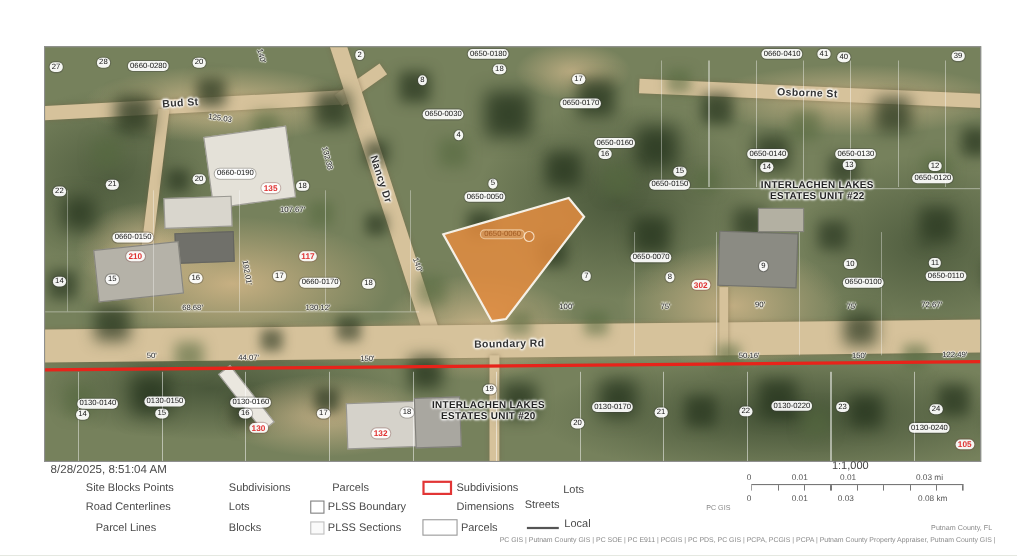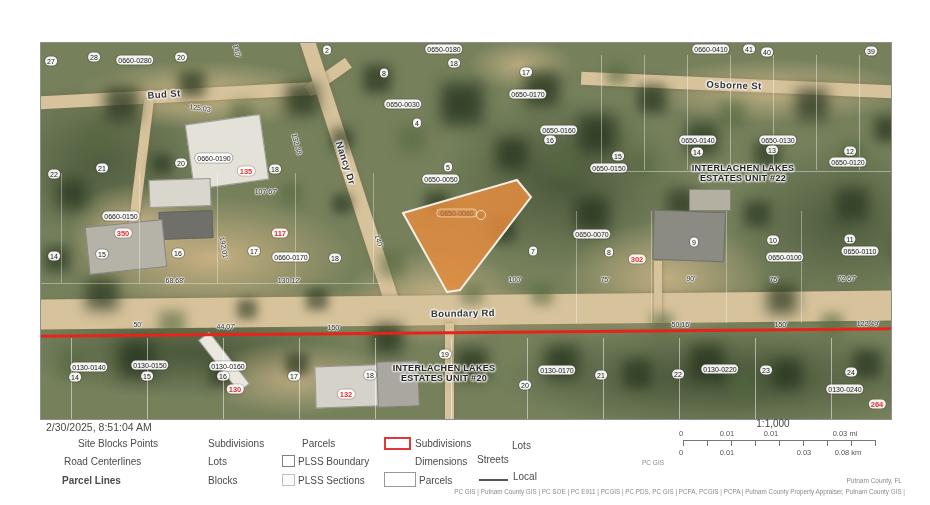--- a/index.html
+++ b/index.html
@@ -212,26 +212,26 @@
       <div class="lbl pill" style="left: 404px; top: 311px; transform: translate(-50%, -50%);">19</div>
       <div class="lbl pill" style="left: 484px; top: 342px; transform: translate(-50%, -50%);">20</div>
       <div class="lbl pill" style="left: 516px; top: 327px; transform: translate(-50%, -50%);">0130-0170</div>
       <div class="lbl pill" style="left: 560px; top: 332px; transform: translate(-50%, -50%);">21</div>
       <div class="lbl pill" style="left: 637px; top: 331px; transform: translate(-50%, -50%);">22</div>
       <div class="lbl pill" style="left: 679px; top: 326px; transform: translate(-50%, -50%);">0130-0220</div>
       <div class="lbl pill" style="left: 725px; top: 327px; transform: translate(-50%, -50%);">23</div>
       <div class="lbl pill" style="left: 810px; top: 329px; transform: translate(-50%, -50%);">24</div>
       <div class="lbl pill" style="left: 804px; top: 346px; transform: translate(-50%, -50%);">0130-0240</div>
       <div class="lbl redpt" style="left: 205px; top: 128px; transform: translate(-50%, -50%);">135</div>
-      <div class="lbl redpt" style="left: 82px; top: 190px; transform: translate(-50%, -50%);">350</div>
+      <div class="lbl redpt" style="left: 82px; top: 190px; transform: translate(-50%, -50%);">210</div>
       <div class="lbl redpt" style="left: 239px; top: 190px; transform: translate(-50%, -50%);">117</div>
       <div class="lbl redpt" style="left: 596px; top: 216px; transform: translate(-50%, -50%);">302</div>
       <div class="lbl redpt" style="left: 194px; top: 346px; transform: translate(-50%, -50%);">130</div>
       <div class="lbl redpt" style="left: 305px; top: 351px; transform: translate(-50%, -50%);">132</div>
-      <div class="lbl redpt" style="left: 836px; top: 361px; transform: translate(-50%, -50%);">264</div>
+      <div class="lbl redpt" style="left: 836px; top: 361px; transform: translate(-50%, -50%);">105</div>
       <div class="lbl dim" style="left: 159px; top: 65px; transform: translate(-50%, -50%) rotate(8deg);">125.03</div>
       <div class="lbl dim" style="left: 196px; top: 8px; transform: translate(-50%, -50%) rotate(75deg);">140'</div>
       <div class="lbl dim" style="left: 256px; top: 101px; transform: translate(-50%, -50%) rotate(75deg);">132.38</div>
       <div class="lbl dim" style="left: 225px; top: 148px; transform: translate(-50%, -50%);">107.67'</div>
       <div class="lbl dim" style="left: 183px; top: 205px; transform: translate(-50%, -50%) rotate(80deg);">192.01'</div>
       <div class="lbl dim" style="left: 134px; top: 237px; transform: translate(-50%, -50%);">68.68'</div>
       <div class="lbl dim" style="left: 248px; top: 237px; transform: translate(-50%, -50%);">130.12'</div>
       <div class="lbl dim" style="left: 338px; top: 198px; transform: translate(-50%, -50%) rotate(72deg);">140'</div>
       <div class="lbl dim" style="left: 474px; top: 236px; transform: translate(-50%, -50%);">100'</div>
       <div class="lbl dim" style="left: 564px; top: 236px; transform: translate(-50%, -50%);">75'</div>
@@ -247,53 +247,53 @@
       <div class="lbl street" style="left: 123px; top: 51px; transform: translate(-50%, -50%) rotate(-4deg);">Bud St</div>
       <div class="lbl street" style="left: 305px; top: 120px; transform: translate(-50%, -50%) rotate(72deg);">Nancy Dr</div>
       <div class="lbl street" style="left: 693px; top: 42px; transform: translate(-50%, -50%) rotate(2deg);">Osborne St</div>
       <div class="lbl street" style="left: 422px; top: 270px; transform: translate(-50%, -50%) rotate(-1deg);">Boundary Rd</div>
       <div class="lbl subdiv" style="left: 702px; top: 130px; transform: translate(-50%, -50%);">INTERLACHEN LAKES
 ESTATES UNIT #22</div>
       <div class="lbl subdiv" style="left: 403px; top: 330px; transform: translate(-50%, -50%);">INTERLACHEN LAKES
 ESTATES UNIT #20</div>
     </div>
 
-  <div class="f ts">2/30/2025, 8:51:04 AM</div>
+  <div class="f ts">8/28/2025, 8:51:04 AM</div>
 
   <div class="f leg" style="left:78px;top:438px;">Site Blocks Points</div>
   <div class="f leg" style="left:208px;top:438px;">Subdivisions</div>
   <div class="f leg" style="left:302px;top:438px;">Parcels</div>
   <div class="swatch" style="left:384px;top:437px;width:23px;height:9px;border:2px solid #e23535;background:#fff;"></div>
   <div class="f leg" style="left:415px;top:438px;">Subdivisions</div>
   <div class="f leg" style="left:512px;top:440px;">Lots</div>
 
-  <div class="f leg" style="left:64px;top:456px;">Road Centerlines</div>
+  <div class="f leg" style="left:78px;top:456px;">Road Centerlines</div>
   <div class="f leg" style="left:208px;top:456px;">Lots</div>
   <div class="swatch" style="left:282px;top:455px;width:11px;height:10px;border:1px solid #808080;background:#fff;"></div>
   <div class="f leg" style="left:298px;top:456px;">PLSS Boundary</div>
   <div class="f leg" style="left:415px;top:456px;">Dimensions</div>
   <div class="f leg" style="left:477px;top:454px;">Streets</div>
 
-  <div class="f leg" style="left:62px;top:475px;font-weight:bold;">Parcel Lines</div>
+  <div class="f leg" style="left:87px;top:475px;">Parcel Lines</div>
   <div class="f leg" style="left:208px;top:475px;">Blocks</div>
   <div class="swatch" style="left:282px;top:474px;width:11px;height:10px;border:1px solid #c0c0c0;background:#fafafa;"></div>
   <div class="f leg" style="left:298px;top:475px;">PLSS Sections</div>
   <div class="swatch" style="left:384px;top:472px;width:30px;height:13px;border:1px solid #999;background:#fff;"></div>
   <div class="f leg" style="left:419px;top:475px;">Parcels</div>
   <div class="swatch" style="left:479px;top:479px;width:29px;border-top:2px solid #555;"></div>
   <div class="f leg" style="left:513px;top:471px;">Local</div>
 
   <div class="f sc-ratio">1:1,000</div>
   <div class="sc-tick" style="left:681px;top:429px;">0</div>
   <div class="sc-tick" style="left:727px;top:429px;">0.01</div>
   <div class="sc-tick" style="left:771px;top:429px;">0.01</div>
   <div class="sc-tick" style="left:845px;top:429px;">0.03 mi</div>
   <div class="sc-bar"></div>
   <div class="sc-tick" style="left:681px;top:448px;">0</div>
   <div class="sc-tick" style="left:727px;top:448px;">0.01</div>
-  <div class="sc-tick" style="left:804px;top:448px;">0.03</div>
+  <div class="sc-tick" style="left:769px;top:448px;">0.03</div>
   <div class="sc-tick" style="left:848px;top:448px;">0.08 km</div>
 
   <div class="f tiny" style="left:642px;top:459px;">PC GIS</div>
   <div class="f tiny" style="right:28px;top:477px;position:absolute;">Putnam County, FL</div>
   <div class="f tiny" style="right:25px;top:488px;position:absolute;font-size:6.3px;">PC GIS | Putnam County GIS | PC SOE | PC E911 | PCGIS | PC PDS, PC GIS | PCPA, PCGIS | PCPA | Putnam County Property Appraiser, Putnam County GIS |</div>
 
 </div>
 
 </body></html>

